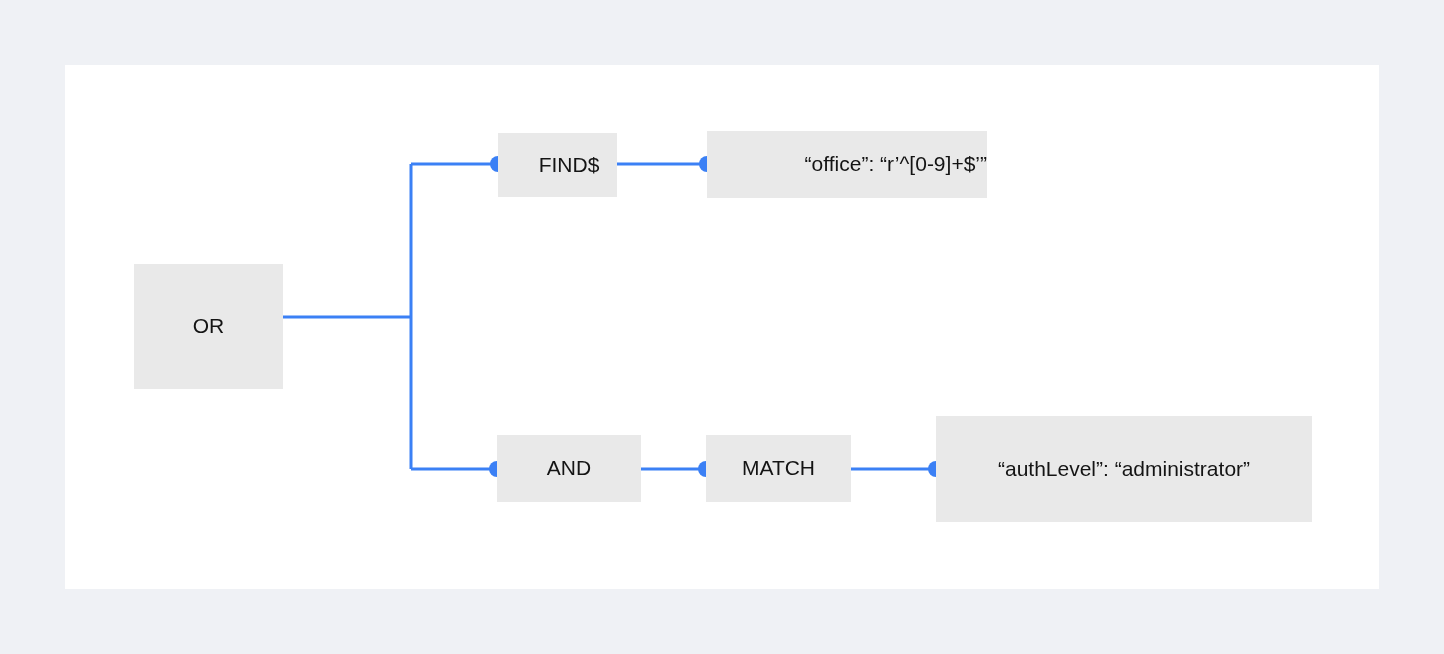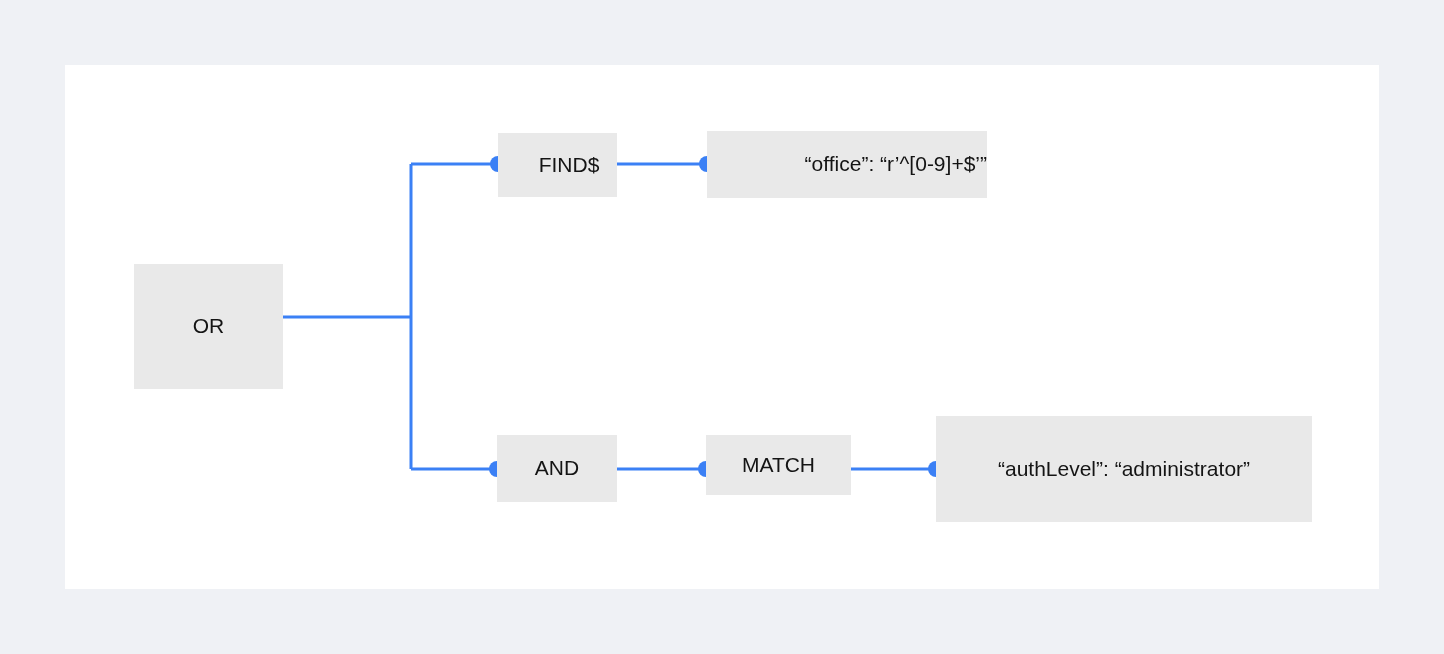--- a/index.html
+++ b/index.html
@@ -46,22 +46,22 @@
     justify-content:center;
     font-size:21px;
     line-height:1.55;
     color:var(--text);
     text-align:center;
     white-space:nowrap;
   }
   .node-or    {left:69px;  top:199px; width:149px; height:125px;}
   .node-find  {left:433px; top:68px;  width:119px; height:64px;padding-left:23px;}
   .node-find-value {left:642px; top:66px;  width:280px; height:67px;align-items:flex-end;}
-  .node-and   {left:432px; top:370px; width:120px; height:67px;}
-  .node-match {left:641px; top:370px; width:145px; height:60px;}
+  .node-and   {left:432px; top:370px; width:144px; height:67px;}
+  .node-match {left:641px; top:370px; width:145px; height:67px;}
   .node-match-value {left:871px; top:351px; width:376px; height:106px;}
 </style>
 </head>
 <body>
 
 <div class="canvas">
 
   <svg class="connector-layer" viewBox="0 0 1314 524" xmlns="http://www.w3.org/2000/svg">
     <path d="M218,252 H346"></path>
     <path d="M346,99 V404"></path>

